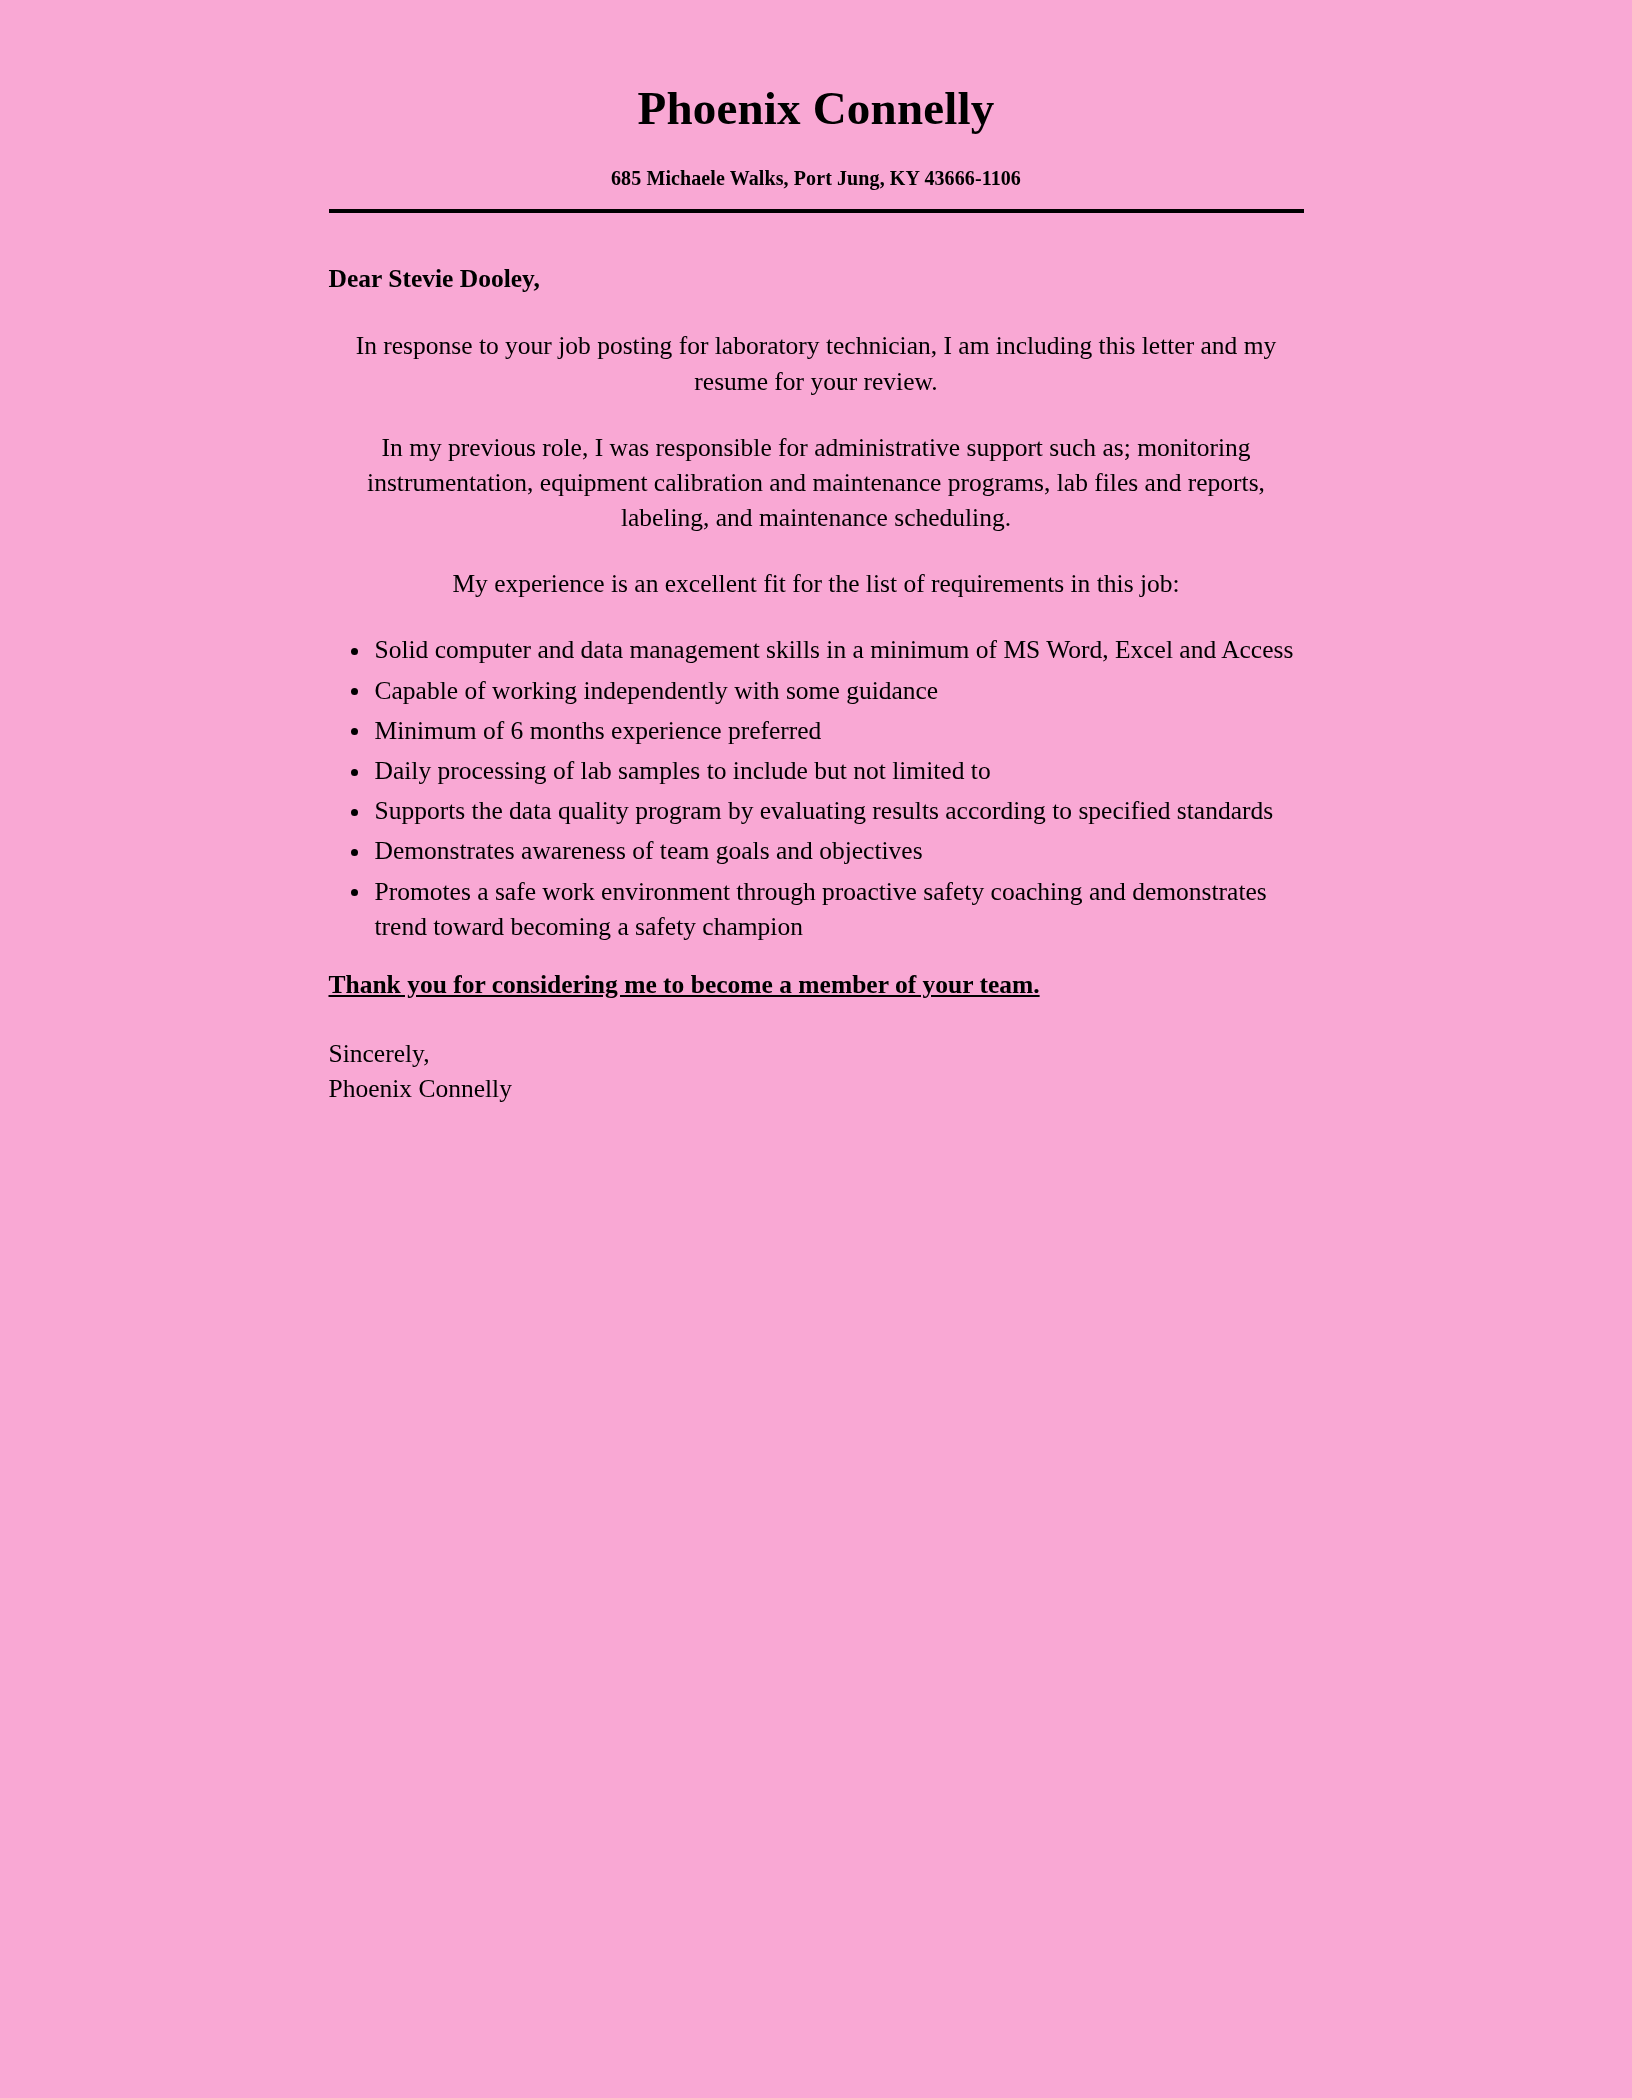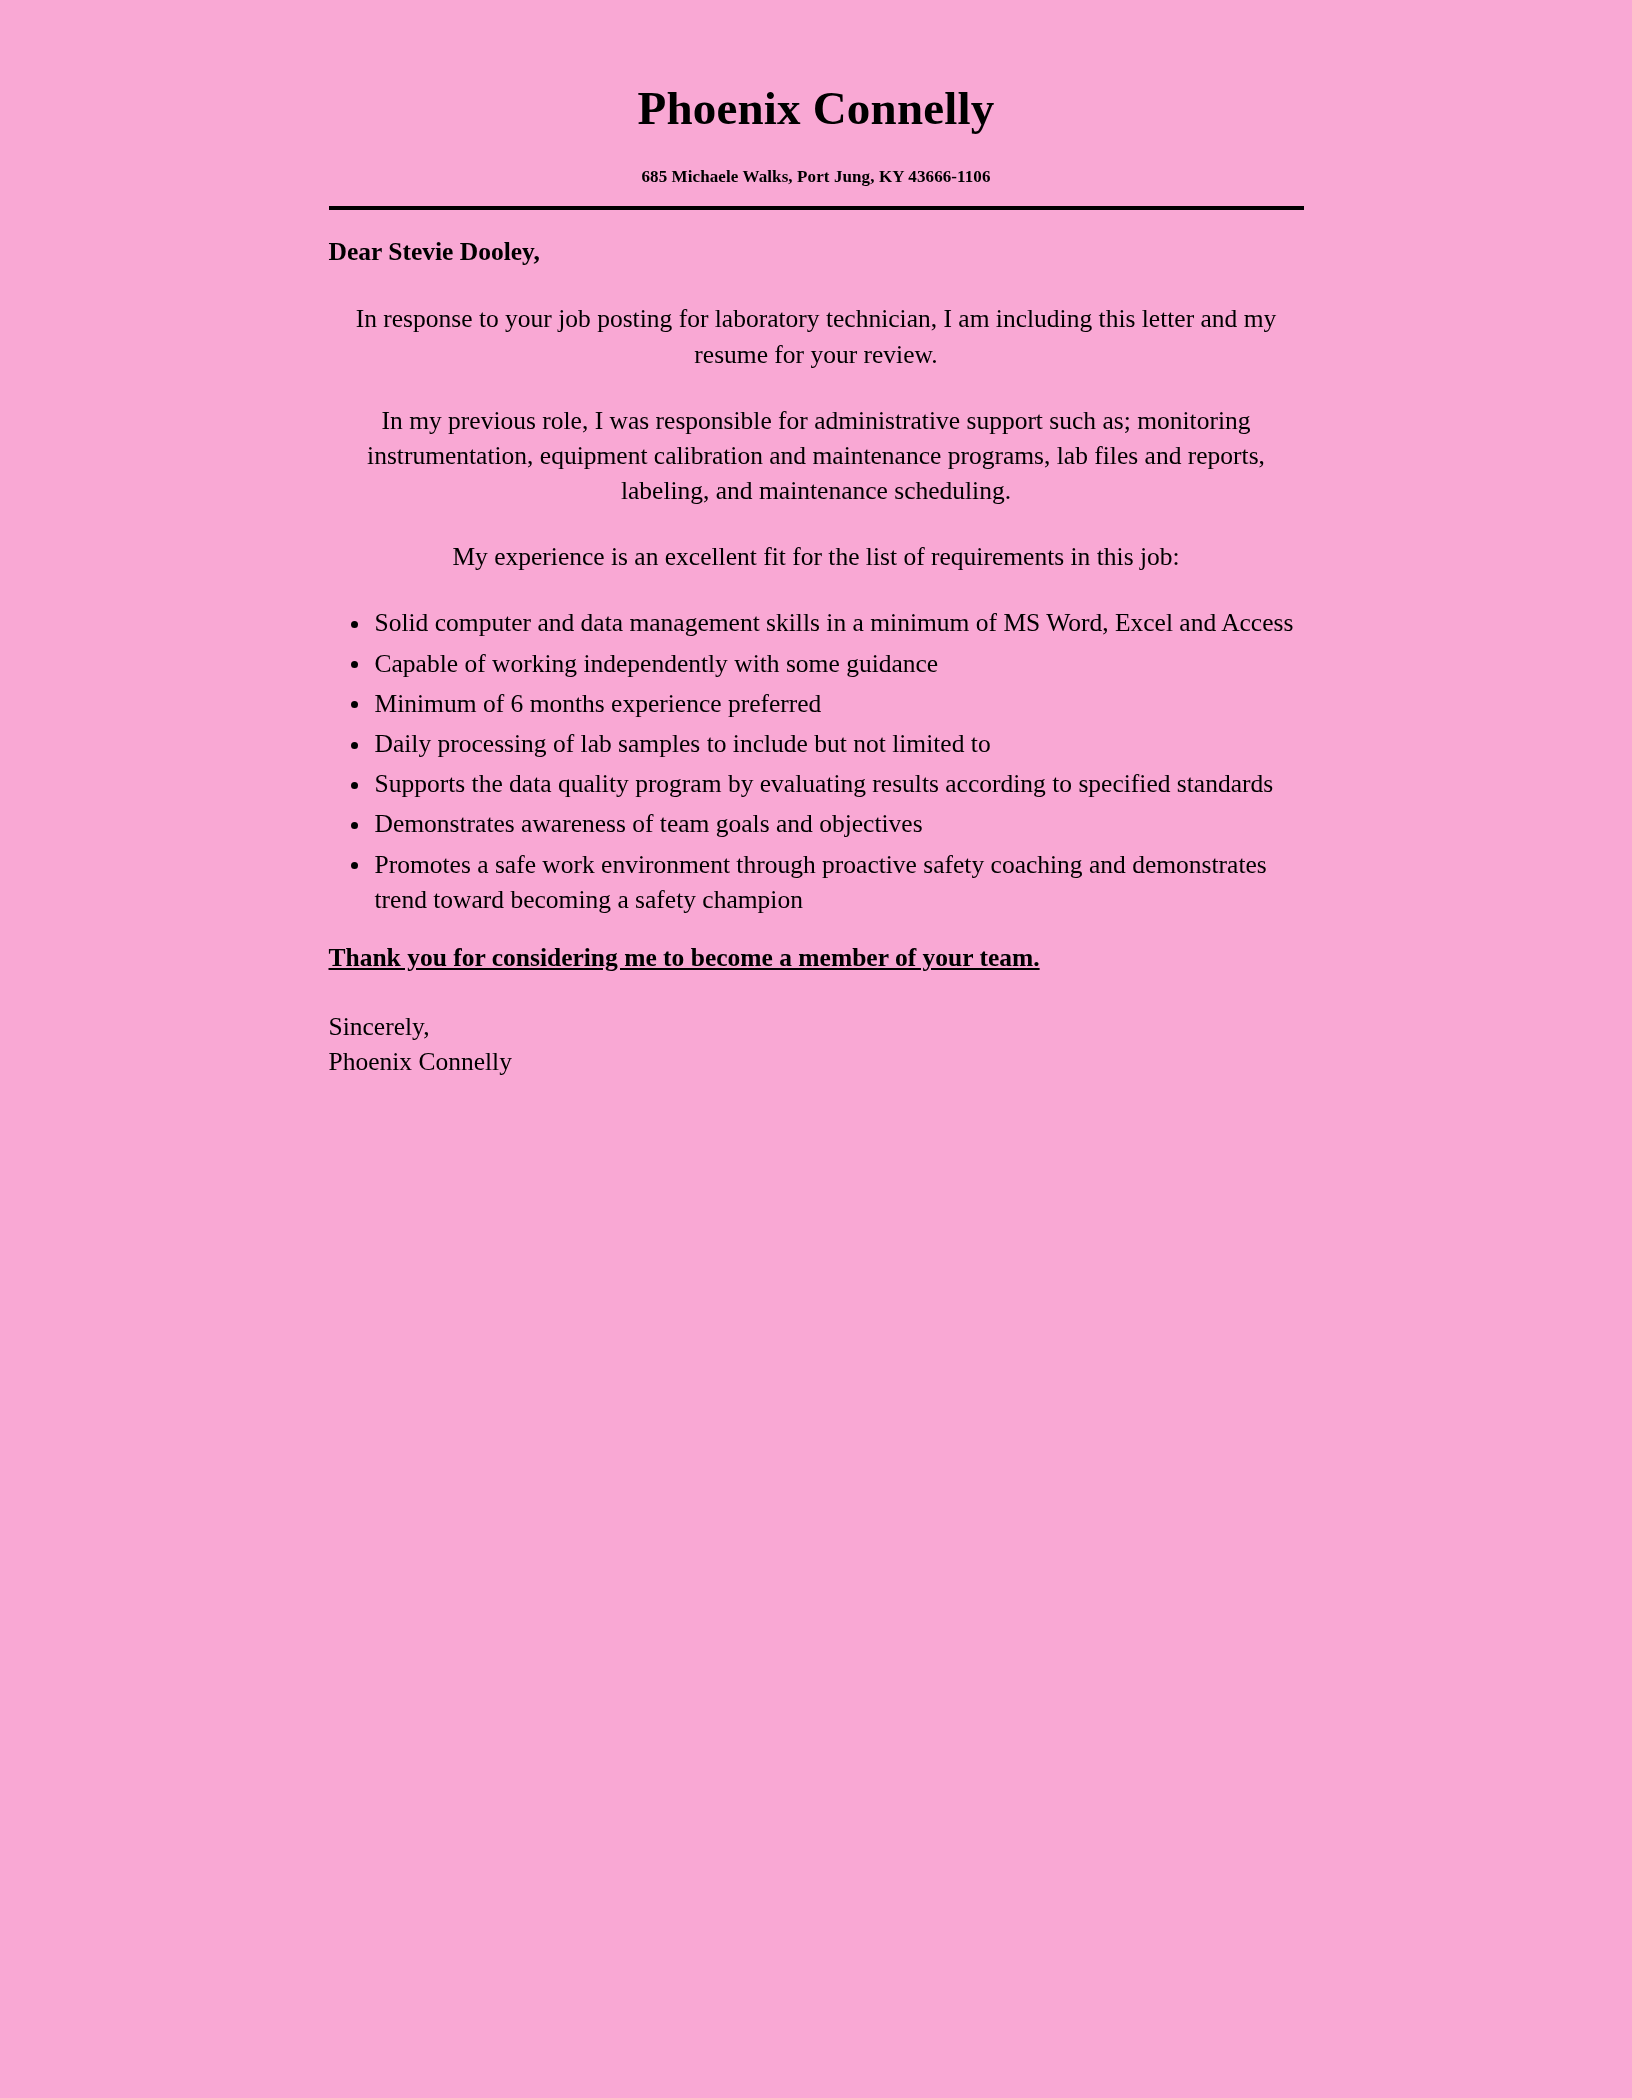--- a/index.html
+++ b/index.html
@@ -30,37 +30,37 @@
   }
   .sender-name {
     text-align: center;
     font-size: 47px;
     font-weight: bold;
     line-height: 1.1;
     letter-spacing: 0.2px;
   }
   .sender-address {
     text-align: center;
-    font-size: 17px;
+    font-size: 20px;
     font-weight: bold;
     margin-top: 32px;
     letter-spacing: 0.1px;
   }
   .rule {
     margin: 19px auto 0 auto;
     width: 975px;
     height: 4px;
     background: #000000;
   }
 
   
   .letter-body {
     margin: 0 auto;
     width: 975px;
-    padding-top: 24px;
+    padding-top: 48px;
     font-size: 25.5px;
     line-height: 1.38;
   }
 
   .salutation {
     font-weight: bold;
     margin: 0 0 32px 0;
   }
 
   .para {

